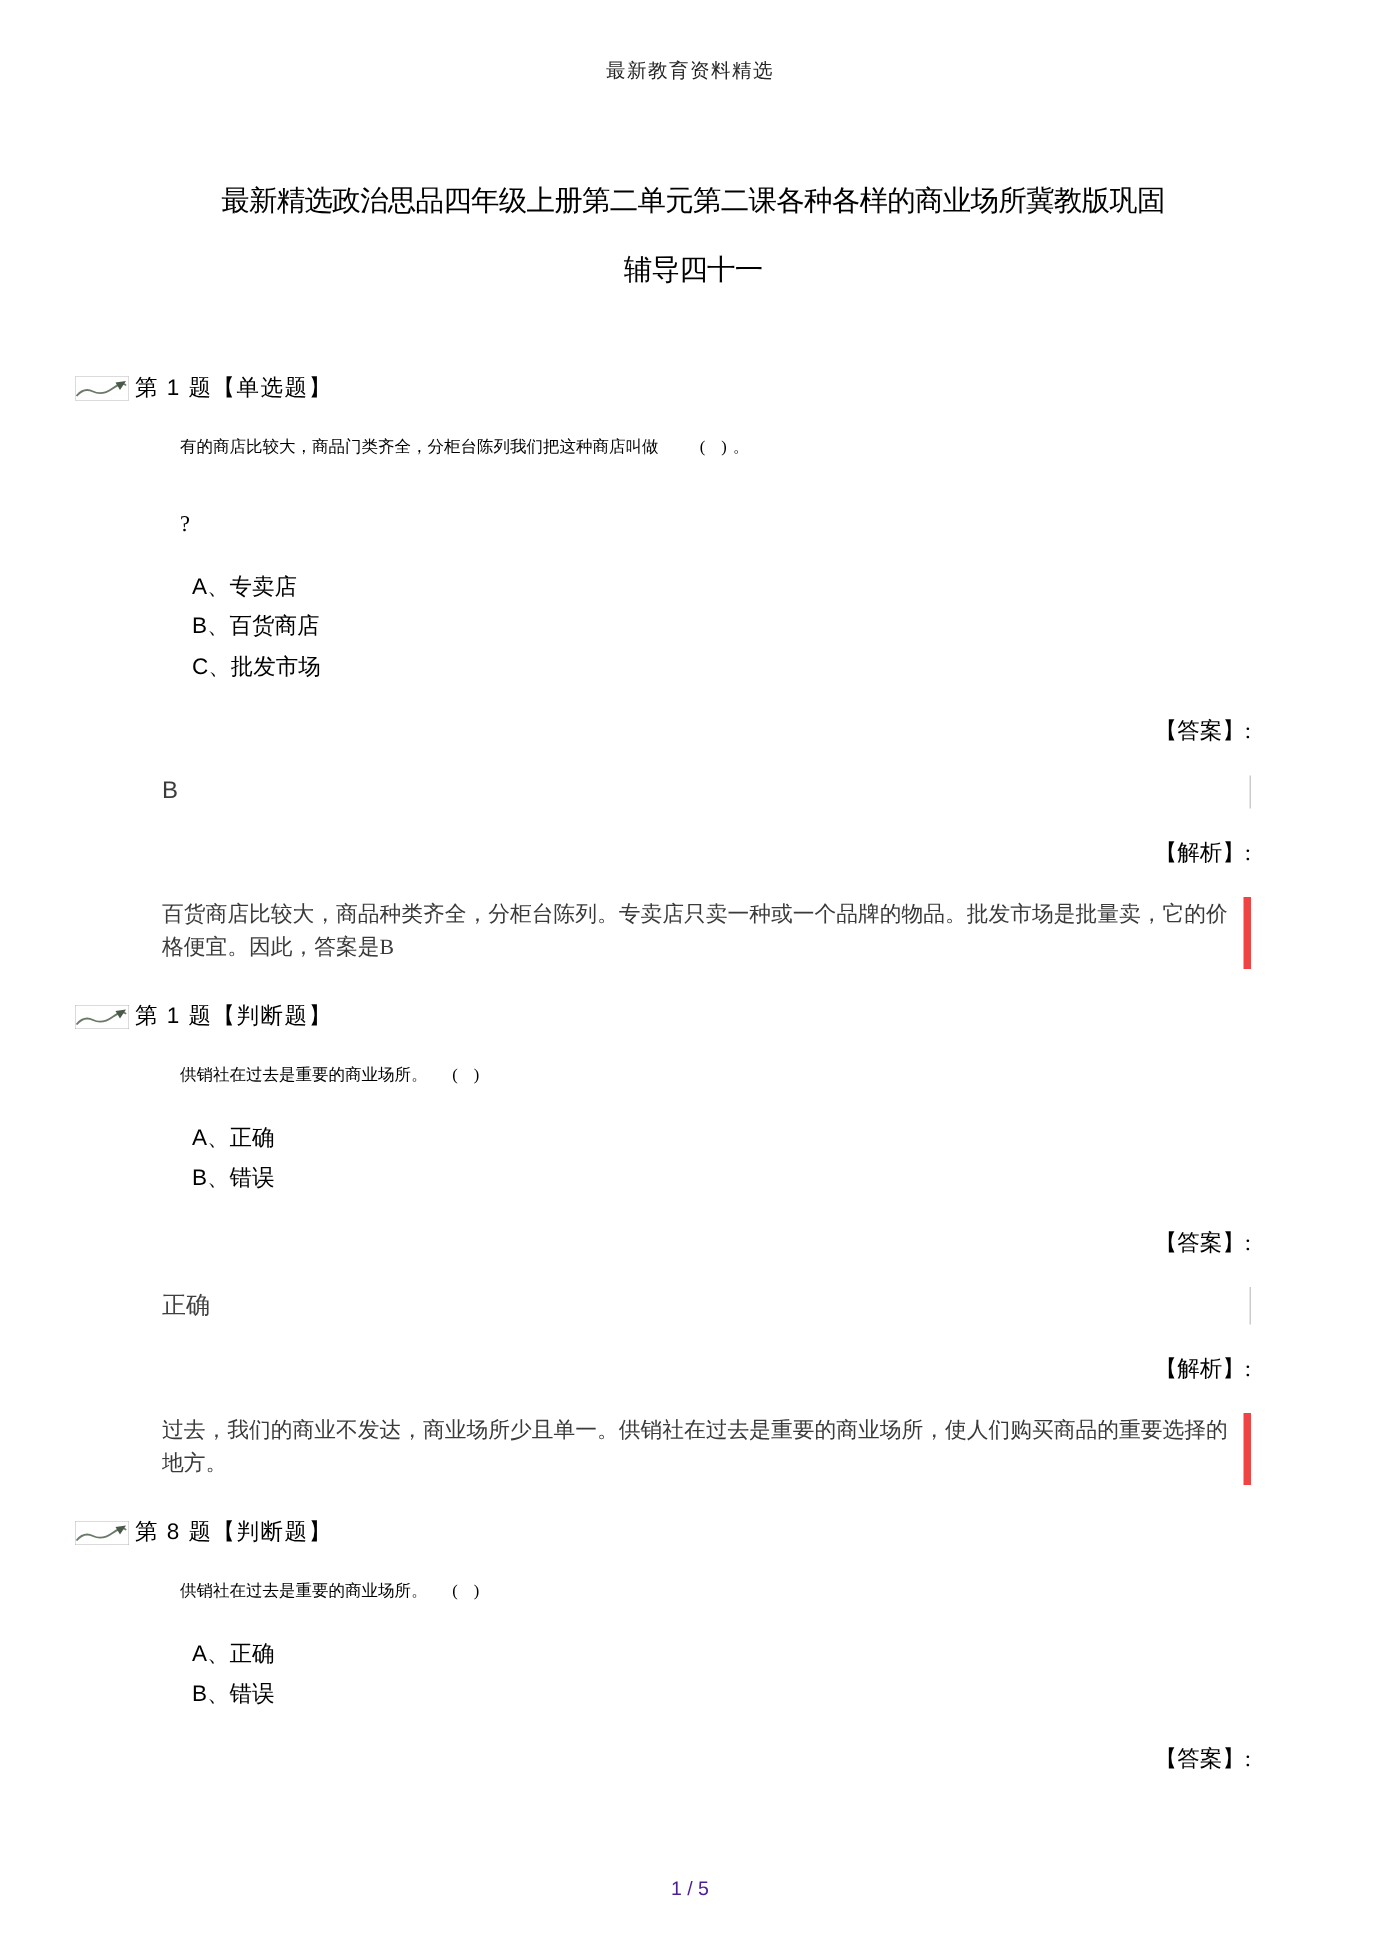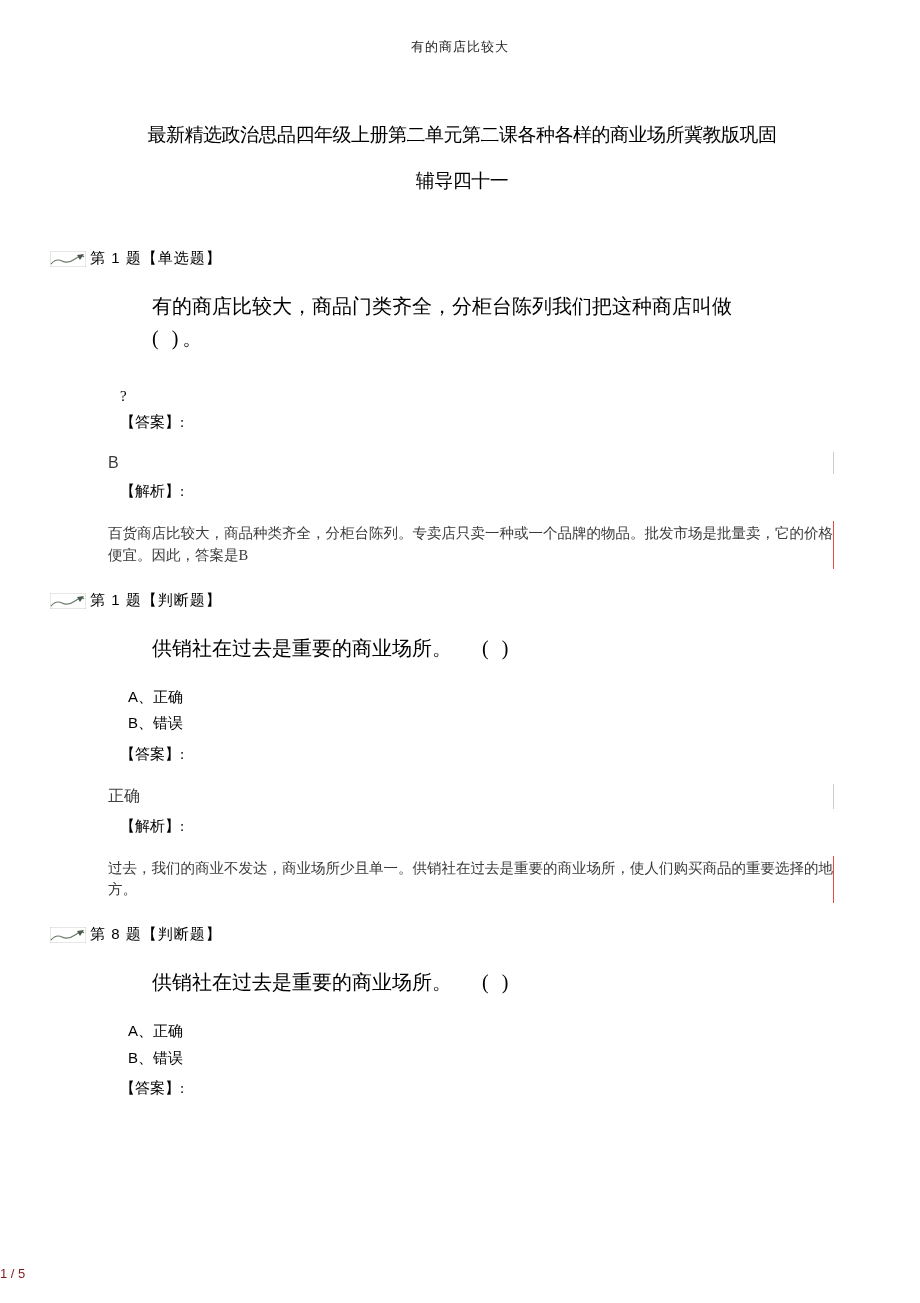--- a/index.html
+++ b/index.html
@@ -52,23 +52,22 @@
     .q-label {
       font-family: "Microsoft YaHei", Arial, sans-serif;
       font-size: 15px;
       letter-spacing: 1px;
     }
     .q-body {
       padding-left: 30px;
       margin-top: 22px;
     }
     .q-text {
-      font-size: 20px;
+      font-size: 11px;
       line-height: 1.6;
-      margin-left: 32px;
     }
     .q-blank{
       display:inline-block;
       letter-spacing: 4px;
     }
     .q-mark{
       margin-top: 34px;
       font-size: 15px;
     }
     .options {
@@ -78,62 +77,63 @@
     .option {
       font-family: Arial, "SimSun", sans-serif;
       font-size: 15px;
       line-height: 1.7;
     }
     .option-zh{
       font-family: "SimSun", serif;
     }
     .section-label {
       font-size: 15px;
-      margin-top: 8px;
+      margin-top: 20px;
+      text-align: right;
     }
     .answer-box {
       margin-top: 20px;
       margin-left: -12px;
       border-right: 1px solid #cccccc;
       padding: 2px 0 2px 0;
       font-family: Arial, "SimSun", sans-serif;
       font-size: 16px;
       color: #3c3c3c;
       min-height: 22px;
     }
     .answer-box-zh{
       color:#404040;
     }
     .explain-box {
       margin-top: 20px;
       margin-left: -12px;
-      border-right: 1px solid #ef4444;
+      border-right: 5px solid #ef4444;
       padding: 2px 0 2px 0;
       font-size: 14.5px;
       color: #3a3a3a;
       line-height: 1.5;
     }
     .question-block.q2, .question-block.q3 {
       margin-top: 22px;
     }
     .page-footer {
       position: absolute;
-      bottom: 22px;
+      bottom: 37px;
       left: 0;
       width: 100%;
-      text-align: left;
+      text-align: center;
       font-family: Arial, sans-serif;
       font-size: 13px;
-      color: #7f1d1d;
+      color: #4c1d95;
     }
   </style>
 </head>
 <body>
 
-<div class="page-header">有的商店比较大</div>
+<div class="page-header">最新教育资料精选</div>
 
 <div class="content">
   <h1 class="title">
     <span>最新精选政治思品四年级上册第二单元第二课各种各样的商业场所冀教版巩固</span><br>
     <span>辅导四十一</span>
   </h1>
 
   <div class="question-block">
     <div class="q-header">
       <span class="q-icon">
@@ -145,20 +145,25 @@
       </span>
       <span class="q-label">第 1 题【单选题】</span>
     </div>
     <div class="q-body">
       <div class="q-text">
         <span>有的商店比较大，商品门类齐全，分柜台陈列我们把这种商店叫做</span>
         &nbsp;&nbsp;&nbsp;&nbsp;&nbsp;&nbsp;&nbsp;&nbsp;
         <span class="q-blank">(        )。</span>
       </div>
       <div class="q-mark">?</div>
+      <div class="options">
+        <div class="option"><span>A、</span><span class="option-zh">专卖店</span></div>
+        <div class="option"><span>B、</span><span class="option-zh">百货商店</span></div>
+        <div class="option"><span>C、</span><span class="option-zh">批发市场</span></div>
+      </div>
       <div class="section-label">【答案】:</div>
       <div class="answer-box">B</div>
       <div class="section-label">【解析】:</div>
       <div class="explain-box">百货商店比较大，商品种类齐全，分柜台陈列。专卖店只卖一种或一个品牌的物品。批发市场是批量卖，它的价格便宜。因此，答案是B</div>
     </div>
   </div>
 
   <div class="question-block q2">
     <div class="q-header">
       <span class="q-icon">

